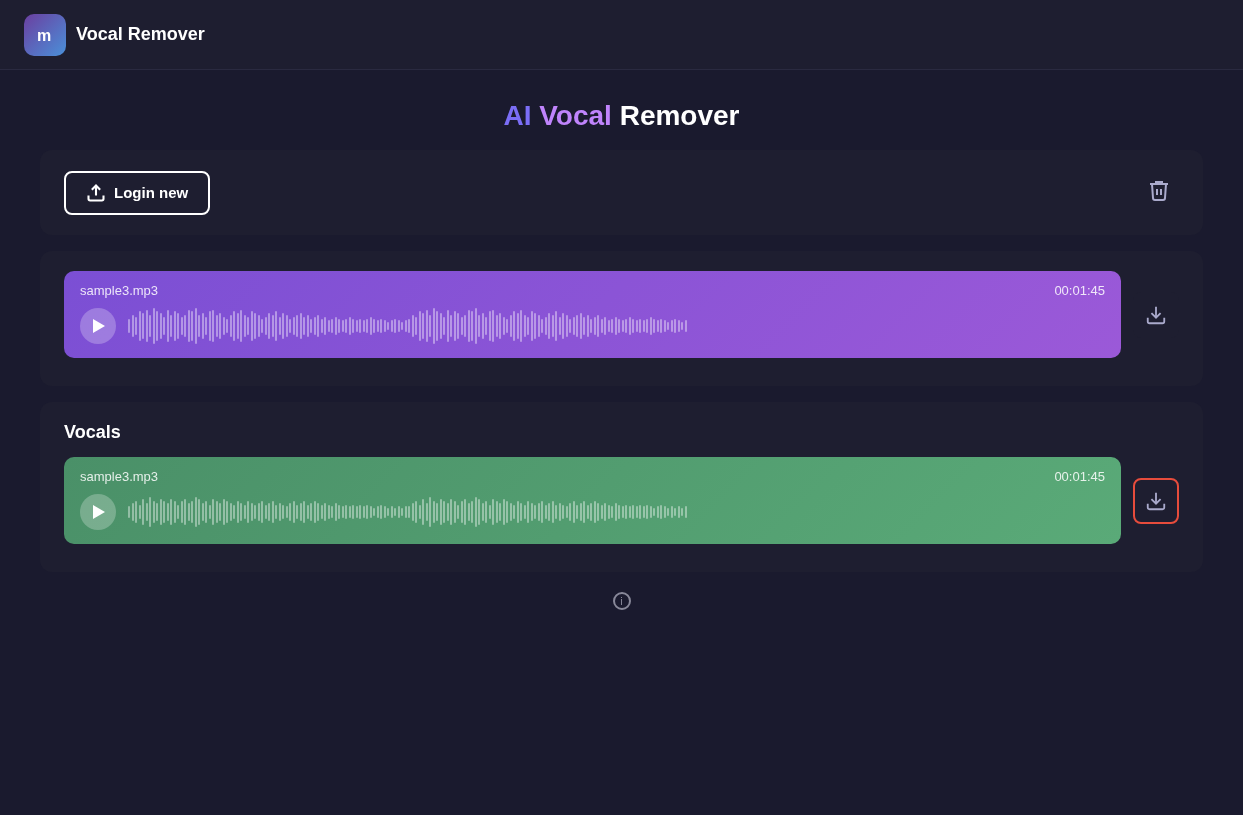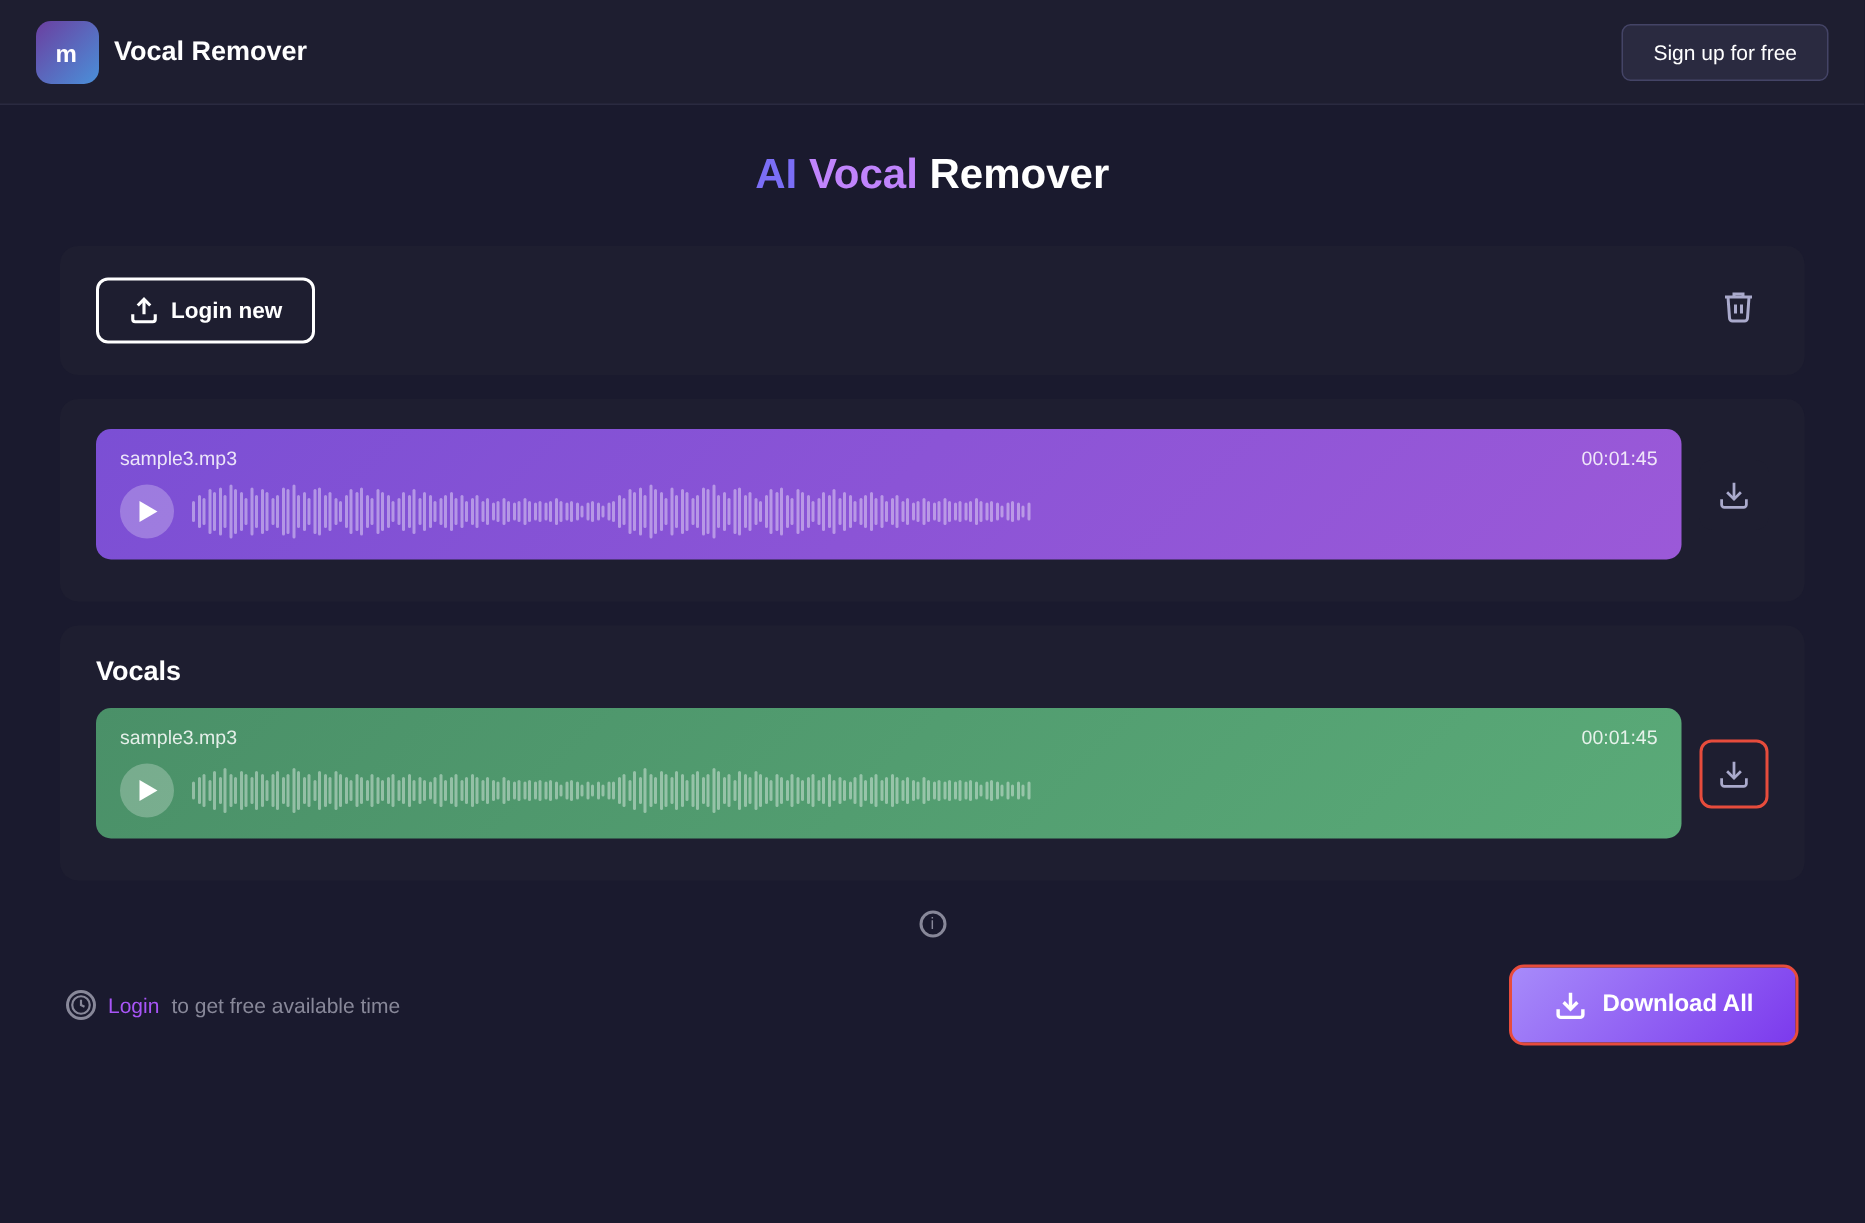--- a/index.html
+++ b/index.html
@@ -280,26 +280,25 @@
 
 <div class="header">
   <div class="header-left">
     <div class="logo-icon">
       <svg width="24" height="24" viewBox="0 0 24 24" fill="white">
         <text x="4" y="18" font-size="16" font-weight="bold" fill="white">m</text>
       </svg>
     </div>
     <span class="header-title">Vocal Remover</span>
   </div>
-  <button class="signup-btn">Sign up for free</button>
 </div>
 
 <div class="main-content">
 
-  <div style="text-align:center; font-size:28px; font-weight:700; margin-bottom:32px;">
+  <div style="text-align:center; font-size:28px; font-weight:700; margin-bottom:18px;">
     <span class="ai" style="color:#7b6ef6;">AI</span>
     <span style="color:#ffffff;"> </span>
     <span style="color:#c084fc;">Vocal</span>
     <span style="color:#ffffff;"> </span>
     <span style="color:#ffffff;">Remover</span>
   </div>
 
   <div class="card">
     <div class="upload-bar">
       <button class="upload-btn">
@@ -689,34 +688,14 @@
           <line x1="12" y1="15" x2="12" y2="3"></line>
         </svg>
       </button>
     </div>
   </div>
 
   <div class="info-bar">
     <div class="info-icon">i</div>
   </div>
 
-  <div class="bottom-bar">
-    <div class="login-hint">
-      <div class="timer-icon">
-        <svg width="14" height="14" viewBox="0 0 24 24" fill="none" stroke="#888899" stroke-width="2.5">
-          <circle cx="12" cy="12" r="10"></circle>
-          <polyline points="12 6 12 12 16 14"></polyline>
-        </svg>
-      </div>
-      <a class="login-link">Login</a>
-      <span> to get free available time</span>
-    </div>
-    <button class="download-all-btn">
-      <svg width="22" height="22" viewBox="0 0 24 24" fill="none" stroke="white" stroke-width="2.5">
-        <path d="M21 15v4a2 2 0 0 1-2 2H5a2 2 0 0 1-2-2v-4"></path>
-        <polyline points="7 10 12 15 17 10"></polyline>
-        <line x1="12" y1="15" x2="12" y2="3"></line>
-      </svg>
-      <span>Download All</span>
-    </button>
-  </div>
 
 </div>
 
 </body></html>

